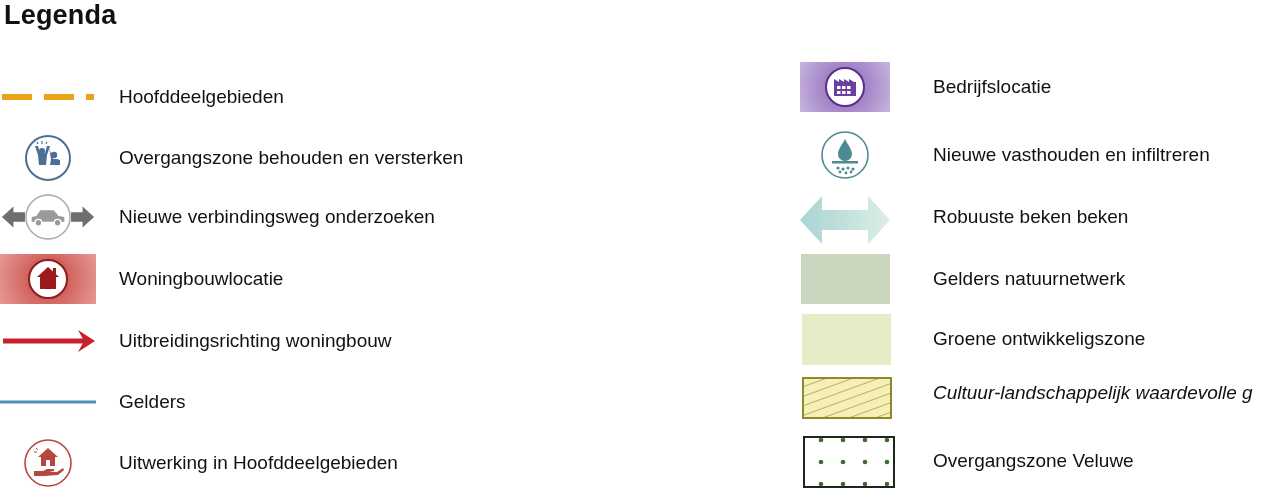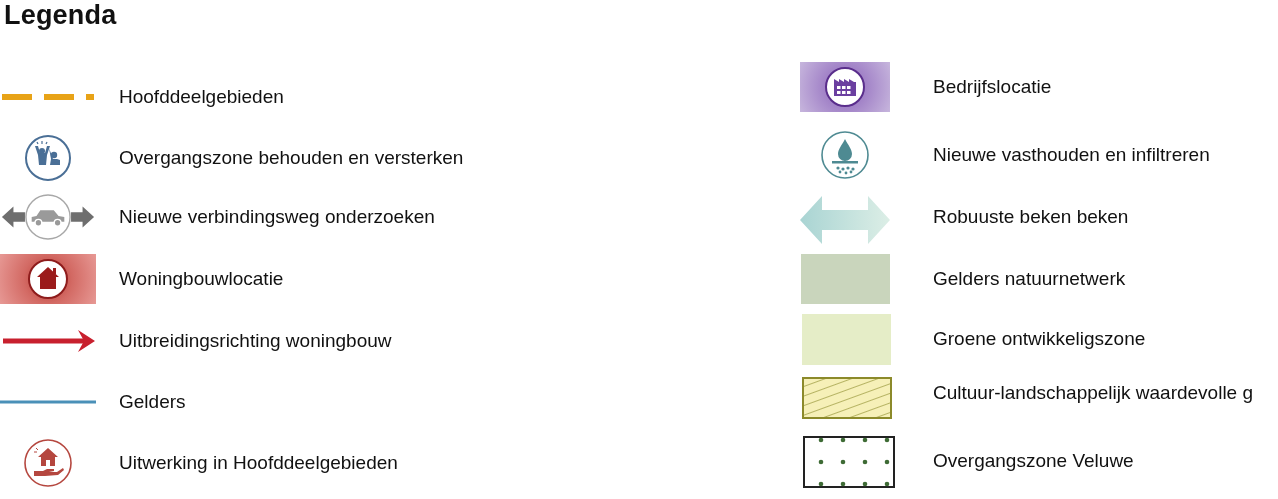--- a/index.html
+++ b/index.html
@@ -170,21 +170,21 @@
     <svg width="90" height="42" viewBox="0 0 90 42">
       <defs>
         <pattern id="hatch" width="9" height="9" patternUnits="userSpaceOnUse" patternTransform="rotate(-20)">
           <rect width="9" height="9" fill="#F6F0B8"></rect>
           <line x1="0" y1="0" x2="9" y2="0" stroke="#8C8A2A" stroke-width="1.2"></line>
         </pattern>
       </defs>
       <rect x="1" y="1" width="88" height="40" fill="url(#hatch)" stroke="#8C8A2A" stroke-width="2"></rect>
     </svg>
   </div>
-  <span class="label" style="top:4px;">Cultuur-landschappelijk waardevolle g</span>
+  <span class="label" style="top:4px;font-style:italic;">Cultuur-landschappelijk waardevolle g</span>
 </div>
 
 <div class="row right" style="left:800px; top:436px;">
   <div class="sym" style="left:3px; width:92px; height:52px;">
     <svg width="92" height="52" viewBox="0 0 92 52">
       <rect x="1" y="1" width="90" height="50" fill="#fff" stroke="#222" stroke-width="2"></rect>
       <g fill="#3E6B35">
         <circle cx="18" cy="4" r="2.3"></circle>
           <circle cx="40" cy="4" r="2.3"></circle>
           <circle cx="62" cy="4" r="2.3"></circle>

